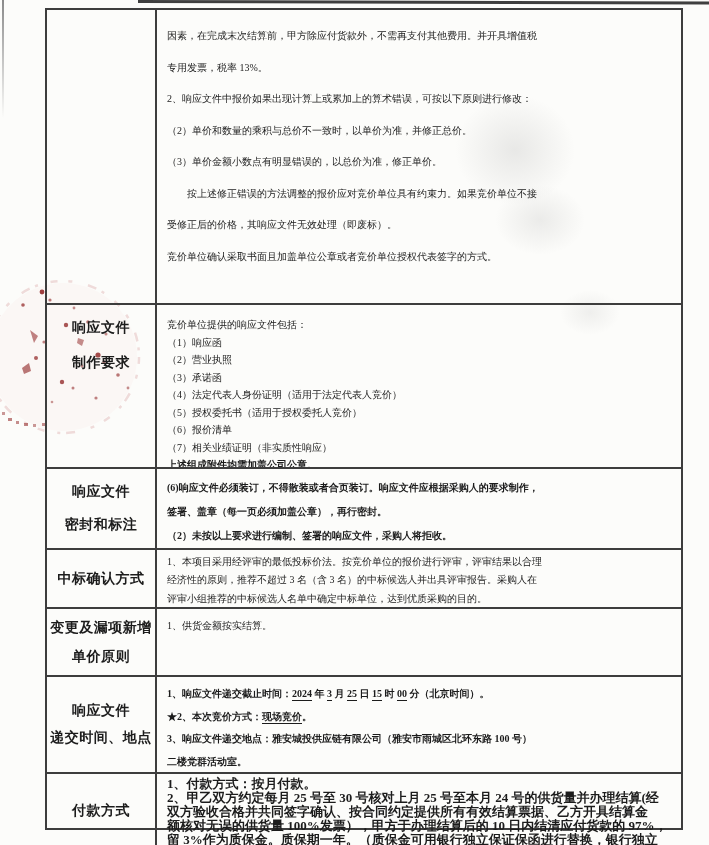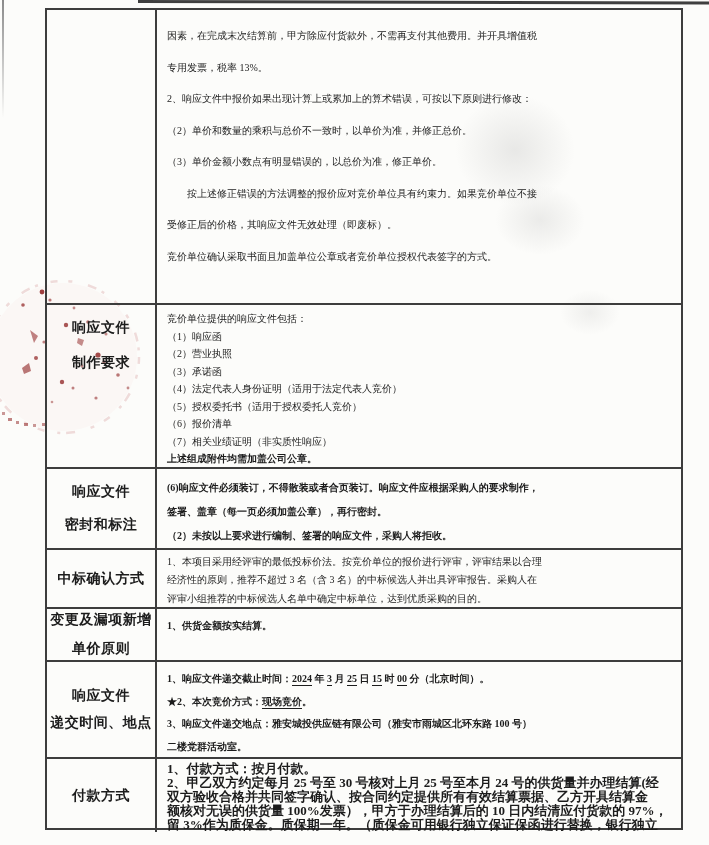--- a/index.html
+++ b/index.html
@@ -28,26 +28,26 @@
     width:110px;flex:0 0 110px;border-right:2px solid #3d3d3d;box-sizing:border-box;
     display:flex;flex-direction:column;align-items:center;
     font-weight:700;font-size:14px;letter-spacing:.5px;
   }
   .ccell{flex:1;box-sizing:border-box;overflow:hidden;font-size:10px;}
   .tl{white-space:nowrap;}
   .ind{text-indent:2em;}
   .b{font-weight:700;}
   .u{text-decoration:underline;text-underline-offset:3px;}
   .r1{height:295px;} .r2{height:164px;} .r3{height:81px;} .r4{height:59px;}
-  .r5{height:53px;}  .r6{height:97px;}  .r7{height:73px;}
+  .r5{height:68px;}  .r6{height:97px;}  .r7{height:73px;}
   .r1 .ccell{padding:10px 6px 0 10px;line-height:31.5px;}
-  .r2 .ccell{padding:5px 6px 0 10px;line-height:17.5px;}
+  .r2 .ccell{padding:5px 6px 0 10px;line-height:17.5px;margin-top:6px;}
   .r3 .ccell{padding:7px 6px 0 10px;line-height:24px;font-weight:700;}
   .r4 .ccell{padding:3px 6px 0 10px;line-height:18.3px;}
-  .r5 .ccell{padding:8px 6px 0 10px;line-height:18px;font-weight:700;}
+  .r5 .ccell{padding:8px 6px 0 10px;line-height:18px;font-weight:400;}
   .r6 .ccell{padding:6px 6px 16px 10px;line-height:22.5px;font-weight:700;}
   .r7 .ccell{padding:3px 6px 0 10px;line-height:13.9px;font-size:13px;font-weight:700;}
   .r2 .hcell{justify-content:flex-start;padding-top:14px;gap:17px;}
   .r3 .hcell{justify-content:center;gap:15px;}
   .r4 .hcell{justify-content:center;}
   .r5 .hcell{justify-content:center;gap:11px;}
   .r6 .hcell{justify-content:center;gap:9px;}
   .r7 .hcell{justify-content:center;}
 </style>
 </head>

